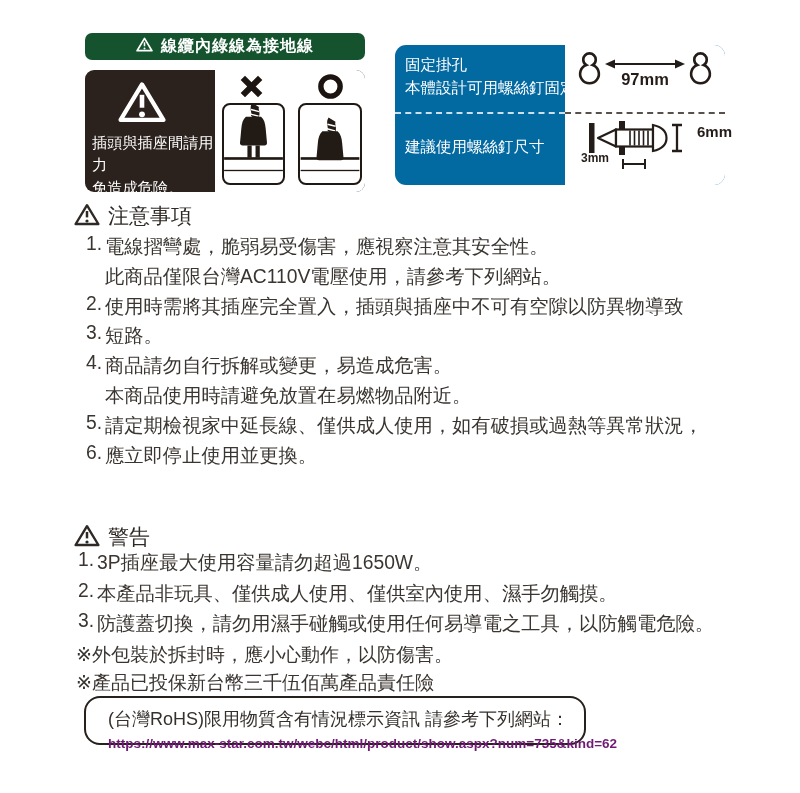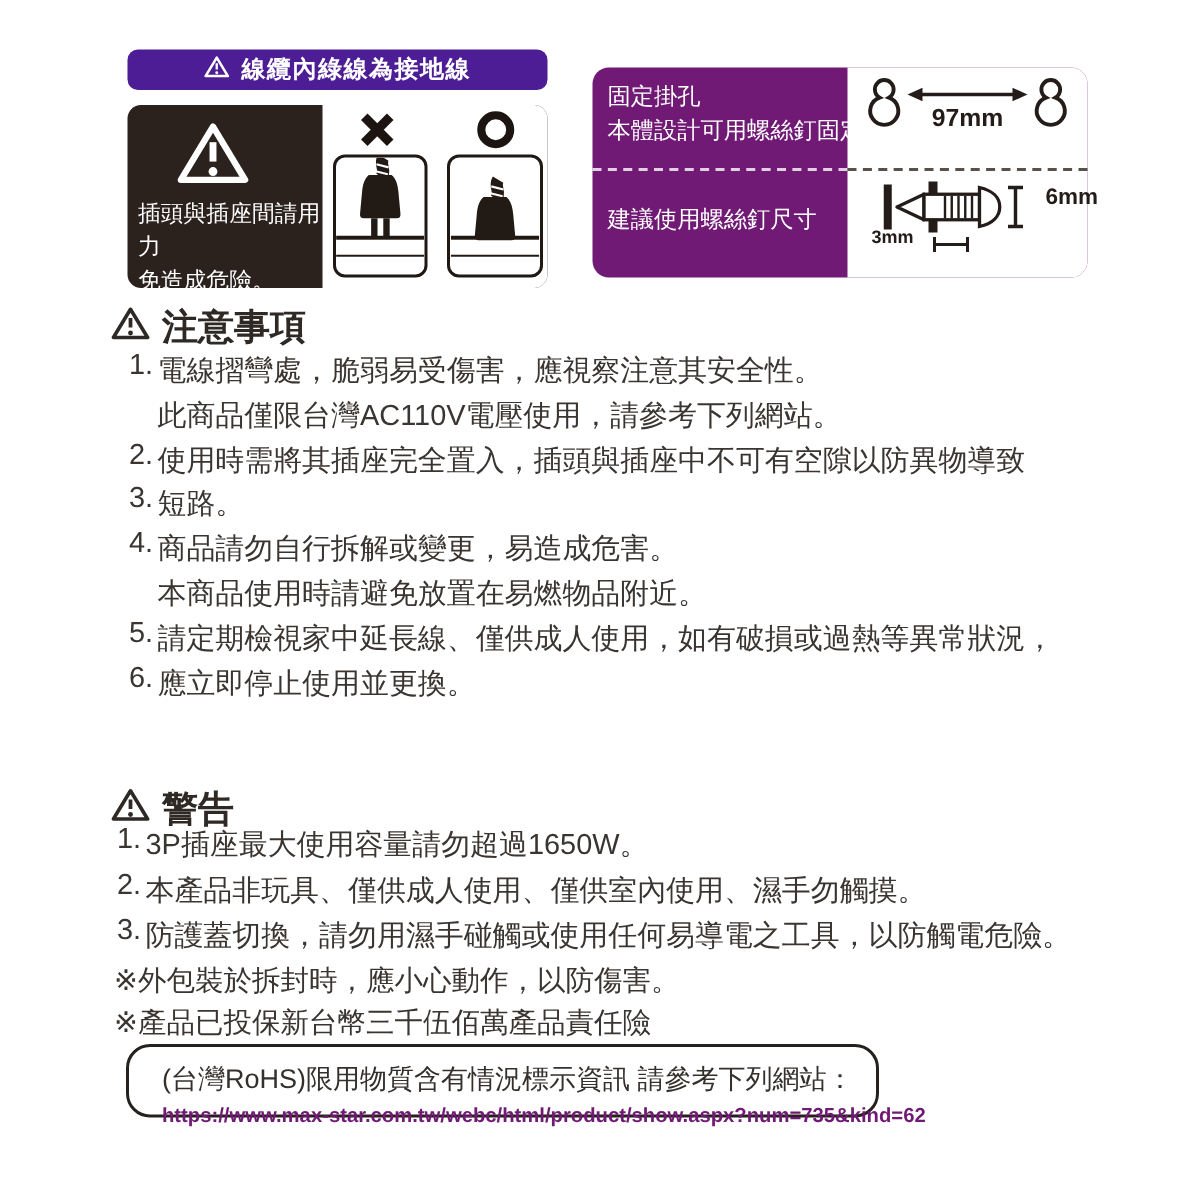--- a/index.html
+++ b/index.html
@@ -7,21 +7,21 @@
   .page {
     position:relative; width:800px; height:793px; background:#fff;
     font-family:"Liberation Sans","DejaVu Sans",sans-serif;
     color:#35302c; overflow:hidden;
   }
   .abs { position:absolute; }
 
   
   .hdr-pill {
     left:85px; top:33px; width:280px; height:27px;
-    background:#4c1d95; border-radius:7px;
+    background:#14532d; border-radius:7px;
     display:flex; align-items:center; justify-content:center; gap:8px;
     color:#fff;
   }
   .hdr-pill .ttl { font-size:16px; font-weight:bold; letter-spacing:1px; }
   .caution-box {
     left:85px; top:70px; width:280px; height:122px;
     background:#2b211d; border-radius:9px; color:#fff;
   }
   .caution-tri { left:33px; top:10px; width:48px; height:44px; color:#fff; }
   .caution-txt { left:7px; top:62px; width:122px; font-size:15.2px; line-height:22.3px; font-weight:500; }
@@ -32,34 +32,34 @@
   .demo-box {
     top:33px; width:63px; height:82px; background:#fff;
     border:2.5px solid #201813; border-radius:8px; overflow:hidden;
   }
   .demo-box svg { display:block; width:100%; height:100%; }
   .mark { color:#1c1410; }
 
   
   .mount-box {
     left:395px; top:45px; width:330px; height:140px;
-    background:#701a75; border-radius:11px; color:#fff;padding-left:47px;
+    background:#0369a1; border-radius:11px; color:#fff;padding-left:47px;
   }
   .mount-white {
     left:170px; top:0; width:160px; height:140px;
     background:#fff; border-radius:0 11px 11px 0; color:#2a2320;
   }
   .dash-dark  { left:0;   top:67px; width:170px; border-top:2.5px dashed rgba(255,255,255,.8); }
   .dash-light { left:170px; top:67px; width:160px; border-top:2.5px dashed #57504b; }
   .mount-lbl { font-size:15.5px; line-height:23px; font-weight:500; }
   .dim { font-weight:bold; color:#241c18; }
 
   
   .sec-head { display:flex; align-items:center; gap:8px; color:#2e2925; }
-  .sec-head .t { font-size:24px; font-weight:bold; }
+  .sec-head .t { font-size:21px; font-weight:normal; }
   .list { font-size:19.3px; color:#3a3531; }
   .list .row { display:flex; height:29.8px; align-items:flex-start; white-space:nowrap; }
   .list .num { display:inline-block; min-width:19px; }
   .wlist .row { height:30.6px; }
   .notes { font-size:19px; line-height:27.6px; color:#3a3531; white-space:nowrap; }
 
   
   .rohs {
     left:84px; top:696px; width:502px; height:49px;
     border:2.2px solid #26211d; border-radius:16px; background:#fff;

